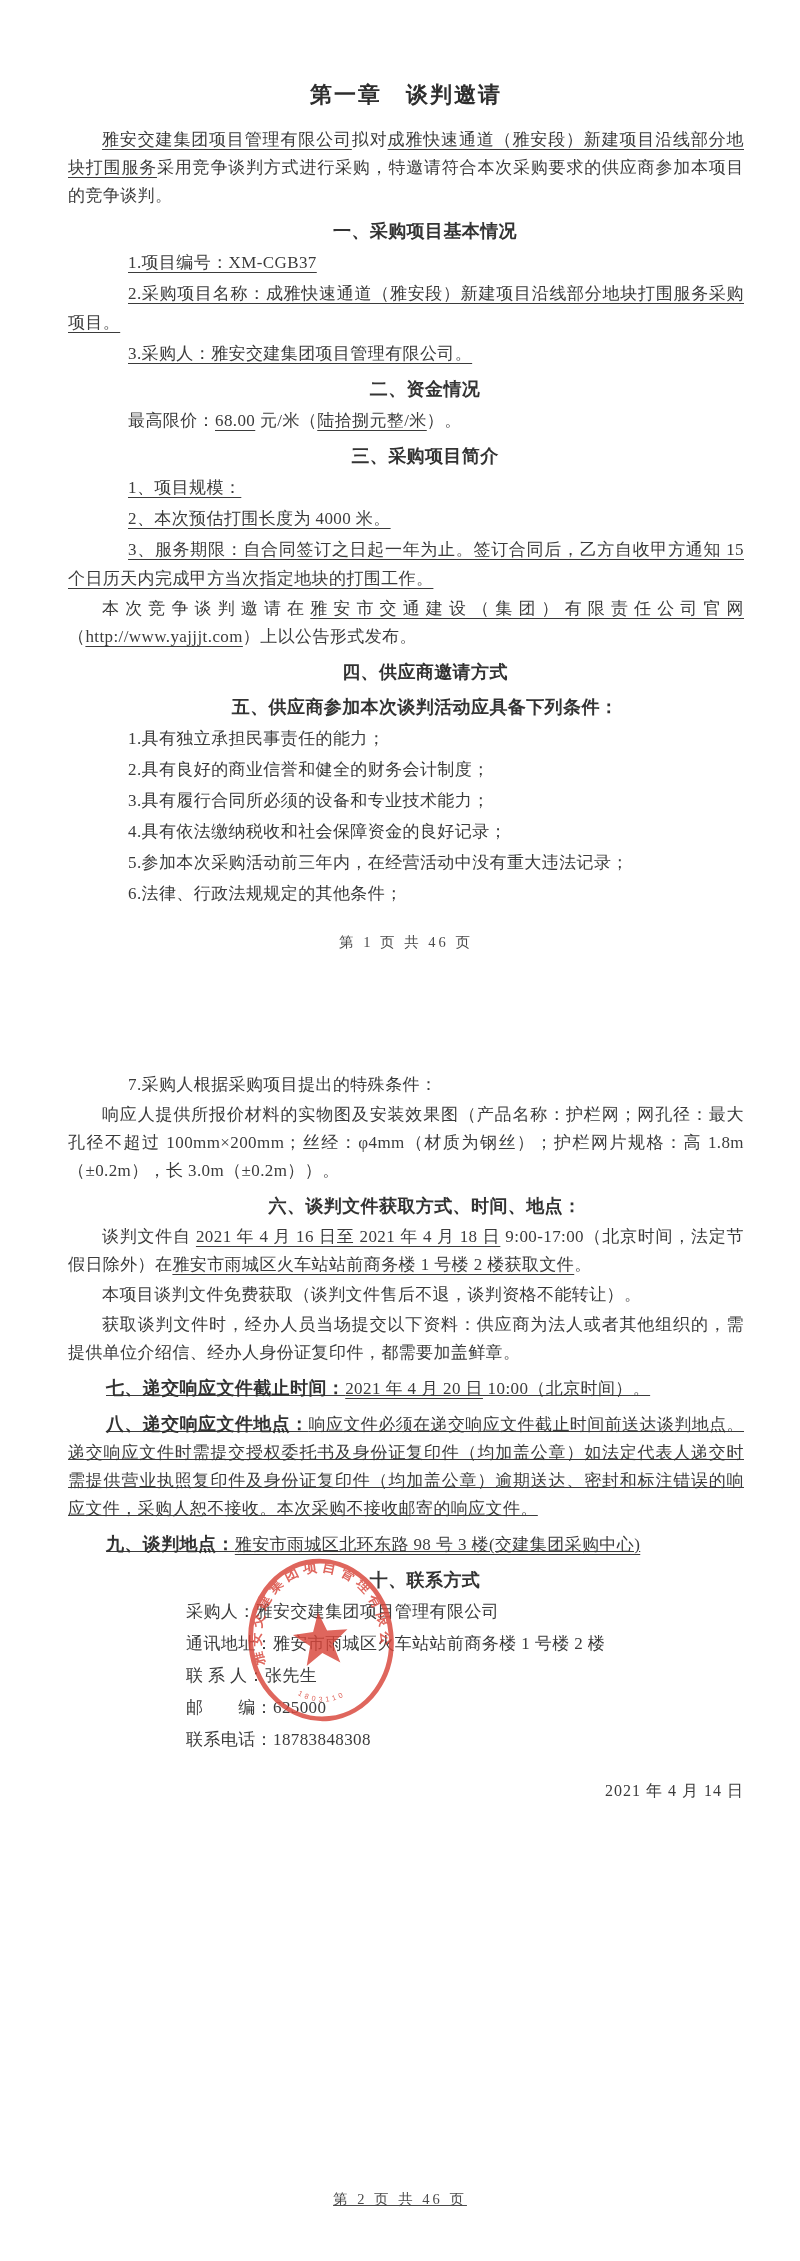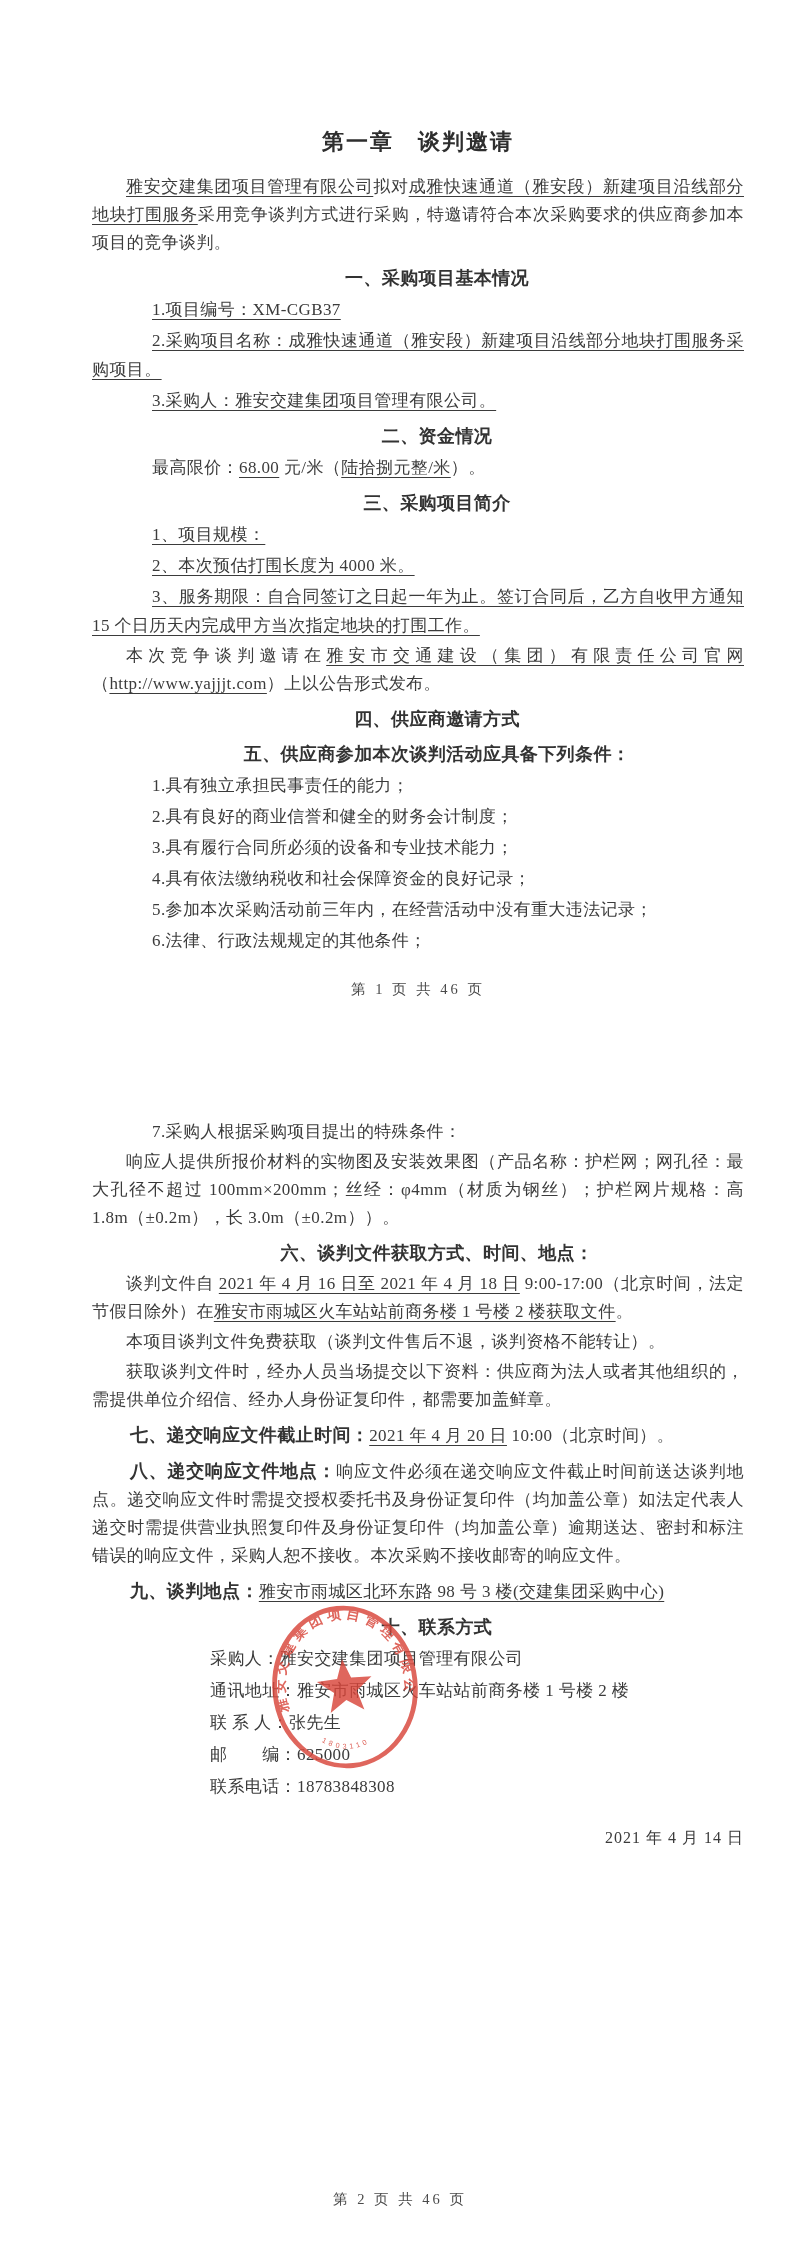--- a/index.html
+++ b/index.html
@@ -3,52 +3,52 @@
 <meta charset="utf-8">
 <style>
   html,body{margin:0;padding:0;background:#ffffff;}
   body{
     width:800px;height:2261px;overflow:hidden;position:relative;
     font-family:"Liberation Serif","DejaVu Serif",serif;
     color:#3b3b3b;
   }
   .doc{
     position:relative;
-    padding:78px 56px 0 92px; 
+    padding:78px 56px 0 68px; 
     box-sizing:border-box;
     width:800px;
-    margin-top:47px;
   }
   .blk{
     font-size:17px;line-height:28px;text-align:justify;
     margin:0 0 2px 0;letter-spacing:0.4px;
   }
   .blk.title{
     font-size:22px;font-weight:bold;text-align:center;color:#2e2e2e;
     line-height:34px;margin:0 0 14px 0;letter-spacing:2px;
   }
   .blk.h{
     font-weight:bold;font-size:18px;color:#333;
     text-indent:38px;margin:7px 0 3px 0;text-align:center;
   }
-  .blk.hp{ text-indent:38px;margin:7px 0 3px 0; }
+  .blk.hp{ text-indent:38px;margin:7px 0 3px 0;text-decoration:underline; }
   .blk.hp .b{ font-weight:bold;font-size:18px;color:#333; }
   .blk.p{ text-indent:34px; }
   .blk.bigp{ text-indent:34px; line-height:29px; }
   .blk.item{ text-indent:60px; line-height:29px; }
   .blk.contact{ margin-left:118px;text-align:left;line-height:30px; }
   .blk.right{ text-align:right;margin-top:22px;letter-spacing:1px;font-size:16px; }
   .blk.footer1{ text-align:center;font-size:14.5px;color:#4a4a4a;letter-spacing:3px;margin-top:20px; }
   .u{ text-decoration:underline;text-underline-offset:4px;text-decoration-thickness:1px; }
   .page2{ padding-top:112px; }
   .contact-wrap{ position:relative; }
   .footer2{
     position:absolute;left:0;right:0;bottom:52px;
     text-align:center;font-size:14.5px;color:#4a4a4a;letter-spacing:3px;
     font-family:"Liberation Serif","DejaVu Serif",serif;
+    text-decoration:underline;
   }
   .seal{
     position:absolute;left:176px;top:-44px;width:154px;height:174px;
     z-index:3;opacity:0.82;pointer-events:none;
   }
 </style>
 </head>
 <body>
 
 <div class="doc">

